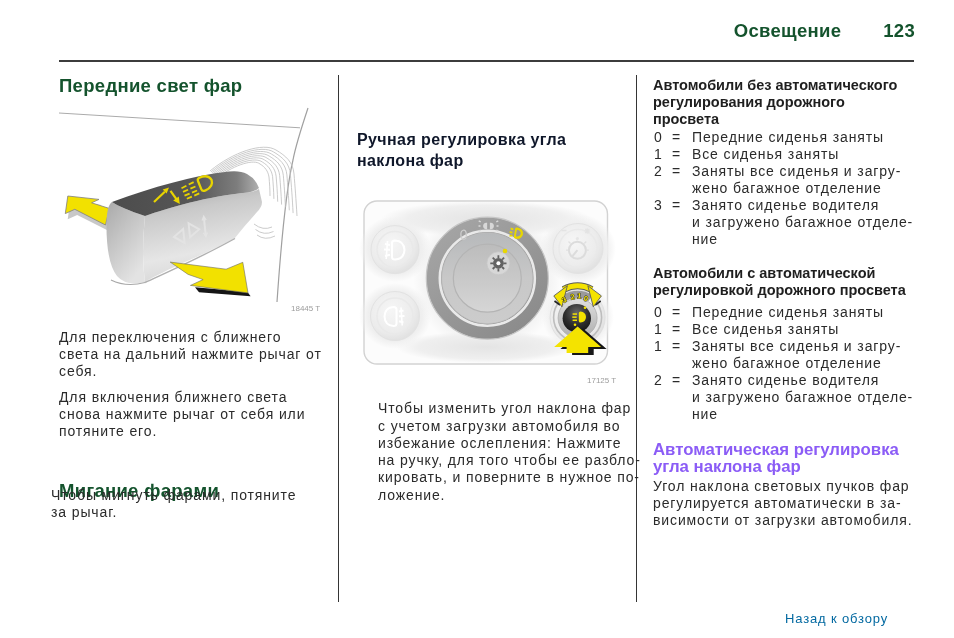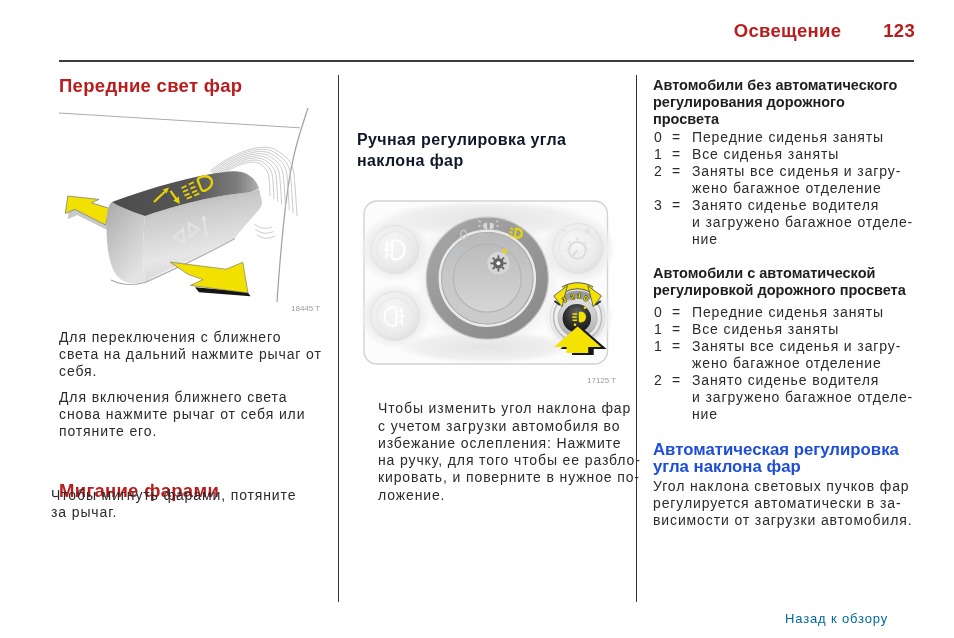--- a/index.html
+++ b/index.html
@@ -1,20 +1,20 @@
 <!DOCTYPE html>
 <html><head>
 <meta charset="utf-8">
 <style>
 html,body{margin:0;padding:0;background:#fff;}
 #page{position:relative;width:954px;height:638px;background:#fff;overflow:hidden;
   font-family:"Liberation Sans",sans-serif;color:#2b2b2b;}
-.h1{position:absolute;font-size:18.5px;line-height:22px;font-weight:bold;color:#b91c1c;white-space:nowrap;letter-spacing:0.3px;}
+.h1{position:absolute;font-size:18.5px;line-height:22px;font-weight:bold;color:#14532d;white-space:nowrap;letter-spacing:0.3px;}
 .h2{position:absolute;font-size:16px;line-height:20.5px;font-weight:bold;color:#0f172a;white-space:nowrap;letter-spacing:0.4px;}
-.h2b{position:absolute;font-size:16.8px;line-height:17.5px;font-weight:bold;color:#1d4ed8;white-space:nowrap;}
+.h2b{position:absolute;font-size:16.8px;line-height:17.5px;font-weight:bold;color:#8b5cf6;white-space:nowrap;}
 .h3{position:absolute;font-size:14.5px;line-height:17px;font-weight:bold;color:#1f1f1f;white-space:nowrap;}
 .p{position:absolute;font-size:14px;line-height:17px;white-space:nowrap;letter-spacing:0.88px;}
 .vline{position:absolute;top:75px;height:527px;width:1.7px;background:#353535;}
 .li{position:relative;padding-left:39px;}
 .li .n0{position:absolute;left:1px;top:0;}
 .li .eq{position:absolute;left:19px;top:0;}
 .cap{fill:#9c9c9c;font-family:"Liberation Sans",sans-serif;font-size:8px;}
 </style>
 </head>
 <body>

